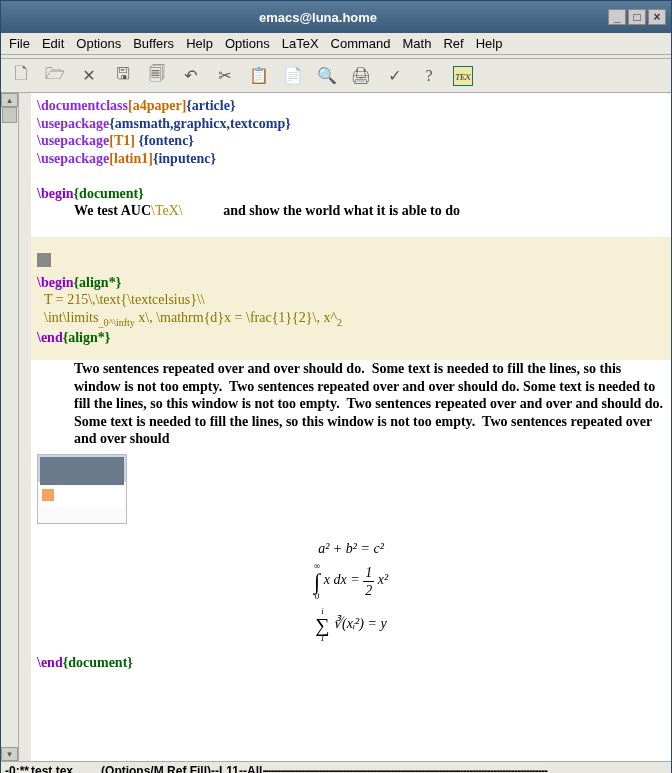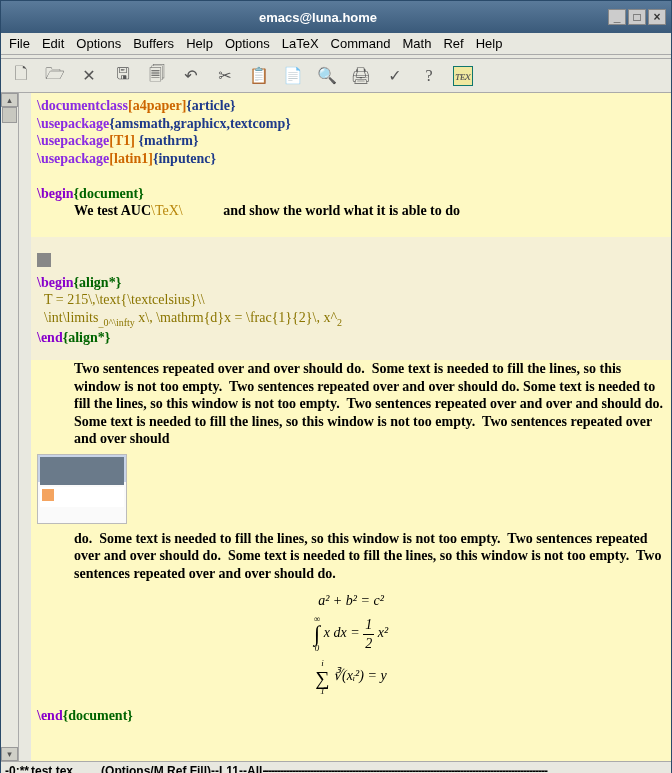--- a/index.html
+++ b/index.html
@@ -12,21 +12,21 @@
 .menubar { background: #e8e8e0; height: 22px; display: flex; align-items: center; padding: 0 8px; gap: 12px; font-family: sans-serif; font-size: 13px; border-bottom: 1px solid #aaa; }
 .menubar span { cursor: pointer; }
 .divider { height: 4px; background: #e8e8e0; border-bottom: 1px solid #aaa; }
 .toolbar { background: #e8e8e0; height: 34px; display: flex; align-items: center; padding: 0 10px; gap: 14px; border-bottom: 1px solid #aaa; }
 .tool-btn { width: 20px; height: 20px; cursor: pointer; display: flex; align-items: center; justify-content: center; font-size: 16px; color: #555; }
 .content-area { display: flex; height: 668px; background: #e8e8e0; }
 .scrollbar { width: 18px; background: #e8e8e0; border-right: 1px solid #aaa; position: relative; }
 .scroll-arrow { height: 14px; background: #d0d0c8; border: 1px solid #999; display:flex;align-items:center;justify-content:center;font-size:9px;color:#555;cursor:pointer;}
 .scroll-thumb { position: absolute; top: 14px; left: 1px; right: 1px; height: 16px; background: #c8c8c0; border: 1px solid #999; cursor:pointer;}
 .fringe { width: 12px; background: #e8e8e0; }
-.editor { flex: 1; background: #fef9c3; padding: 4px 6px; font-family: Georgia, serif; font-size: 14px; line-height: 1.25; overflow: hidden; }
+.editor { flex: 1; background: #ffffff; padding: 4px 6px; font-family: Georgia, serif; font-size: 14px; line-height: 1.25; overflow: hidden; }
 .editor-line { white-space: pre-wrap; }
 .kw-doc { color: #8a2be2; font-weight: bold; }
 .kw-opt { color: #cd6600; font-weight: bold; }
 .kw-cls { color: #1e3a8a; font-weight: bold; }
 .kw-begin { color: #8800cc; font-weight: bold; }
 .kw-env { color: #006400; font-weight: bold; }
 .body-text { color: #000; font-weight: bold; margin-left: 37px; }
 .tex-logo { color: #b8860b; font-weight: normal; }
 .math-block { background: #f5f0d6; margin: 0 -6px; padding: 14px 6px; }
 .math-icon { display: inline-block; width: 14px; height: 14px; background: #888; margin: 2px 0; }
@@ -90,21 +90,21 @@
     <div class="scrollbar">
       <div class="scroll-arrow">▴</div>
       <div class="scroll-thumb"></div>
       <div class="scroll-arrow" style="position:absolute;bottom:0;left:0;right:0;">▾</div>
     </div>
     <div class="fringe"></div>
 
     <div class="editor">
       <div class="editor-line"><span class="kw-doc">\documentclass</span><span class="kw-opt">[a4paper]</span><span class="kw-cls">{article}</span></div>
       <div class="editor-line"><span class="kw-doc">\usepackage</span><span class="kw-cls">{amsmath,graphicx,textcomp}</span></div>
-      <div class="editor-line"><span class="kw-doc">\usepackage</span><span class="kw-opt">[T1] </span><span class="kw-cls">{mathrm}</span></div>
+      <div class="editor-line"><span class="kw-doc">\usepackage</span><span class="kw-opt">[T1] </span><span class="kw-cls">{fontenc}</span></div>
       <div class="editor-line"><span class="kw-doc">\usepackage</span><span class="kw-opt">[latin1]</span><span class="kw-cls">{inputenc}</span></div>
       <div class="editor-line">&nbsp;</div>
       <div class="editor-line"><span class="kw-begin">\begin</span><span class="kw-env">{document}</span></div>
       <div class="editor-line"><span class="body-text">We test AUC</span><span class="tex-logo">\TeX\ </span><span class="body-text">and show the world what it is able to do</span></div>
       <div class="editor-line">&nbsp;</div>
 
       <div class="math-block">
         <span class="math-icon"></span>
         <div class="editor-line"><span class="kw-begin">\begin</span><span class="kw-env">{align*}</span></div>
         <div class="editor-line math-line">  T = 215\,\text{\textcelsius}\\</div>
@@ -114,21 +114,20 @@
 
       <div class="editor-line body-text" style="font-weight:bold;">Two sentences repeated over and over should do.  Some text is needed to fill the lines, so this window is not too empty.  Two sentences repeated over and over should do. Some text is needed to fill the lines, so this window is not too empty.  Two sentences repeated over and over and should do.  Some text is needed to fill the lines, so this window is not too empty.  Two sentences repeated over and over should</div>
 
       <div class="img-placeholder">
         <div class="img-inner1"></div>
         <div class="img-inner2">
             <span></span>
           </div>
       </div>
 
-      <div class="editor-line body-text" style="font-weight:bold;">do.  Some text is needed to fill the lines, so this window is not too empty.  Two sentences repeated over and over should do.  Some text is needed to fill the lines, so this window is not too empty.  Two sentences repeated over and over should do.</div>
 
       <div class="eqns">
         <div>a² + b² = c²</div>
         <div>
           <span style="display:inline-block;vertical-align:middle;">
             <span style="display:block;font-size:9px;text-align:center;">∞</span>
             <span style="display:block;font-size:22px;line-height:18px;">∫</span>
             <span style="display:block;font-size:9px;text-align:center;">0</span>
           </span>
           <span>x dx = </span>

